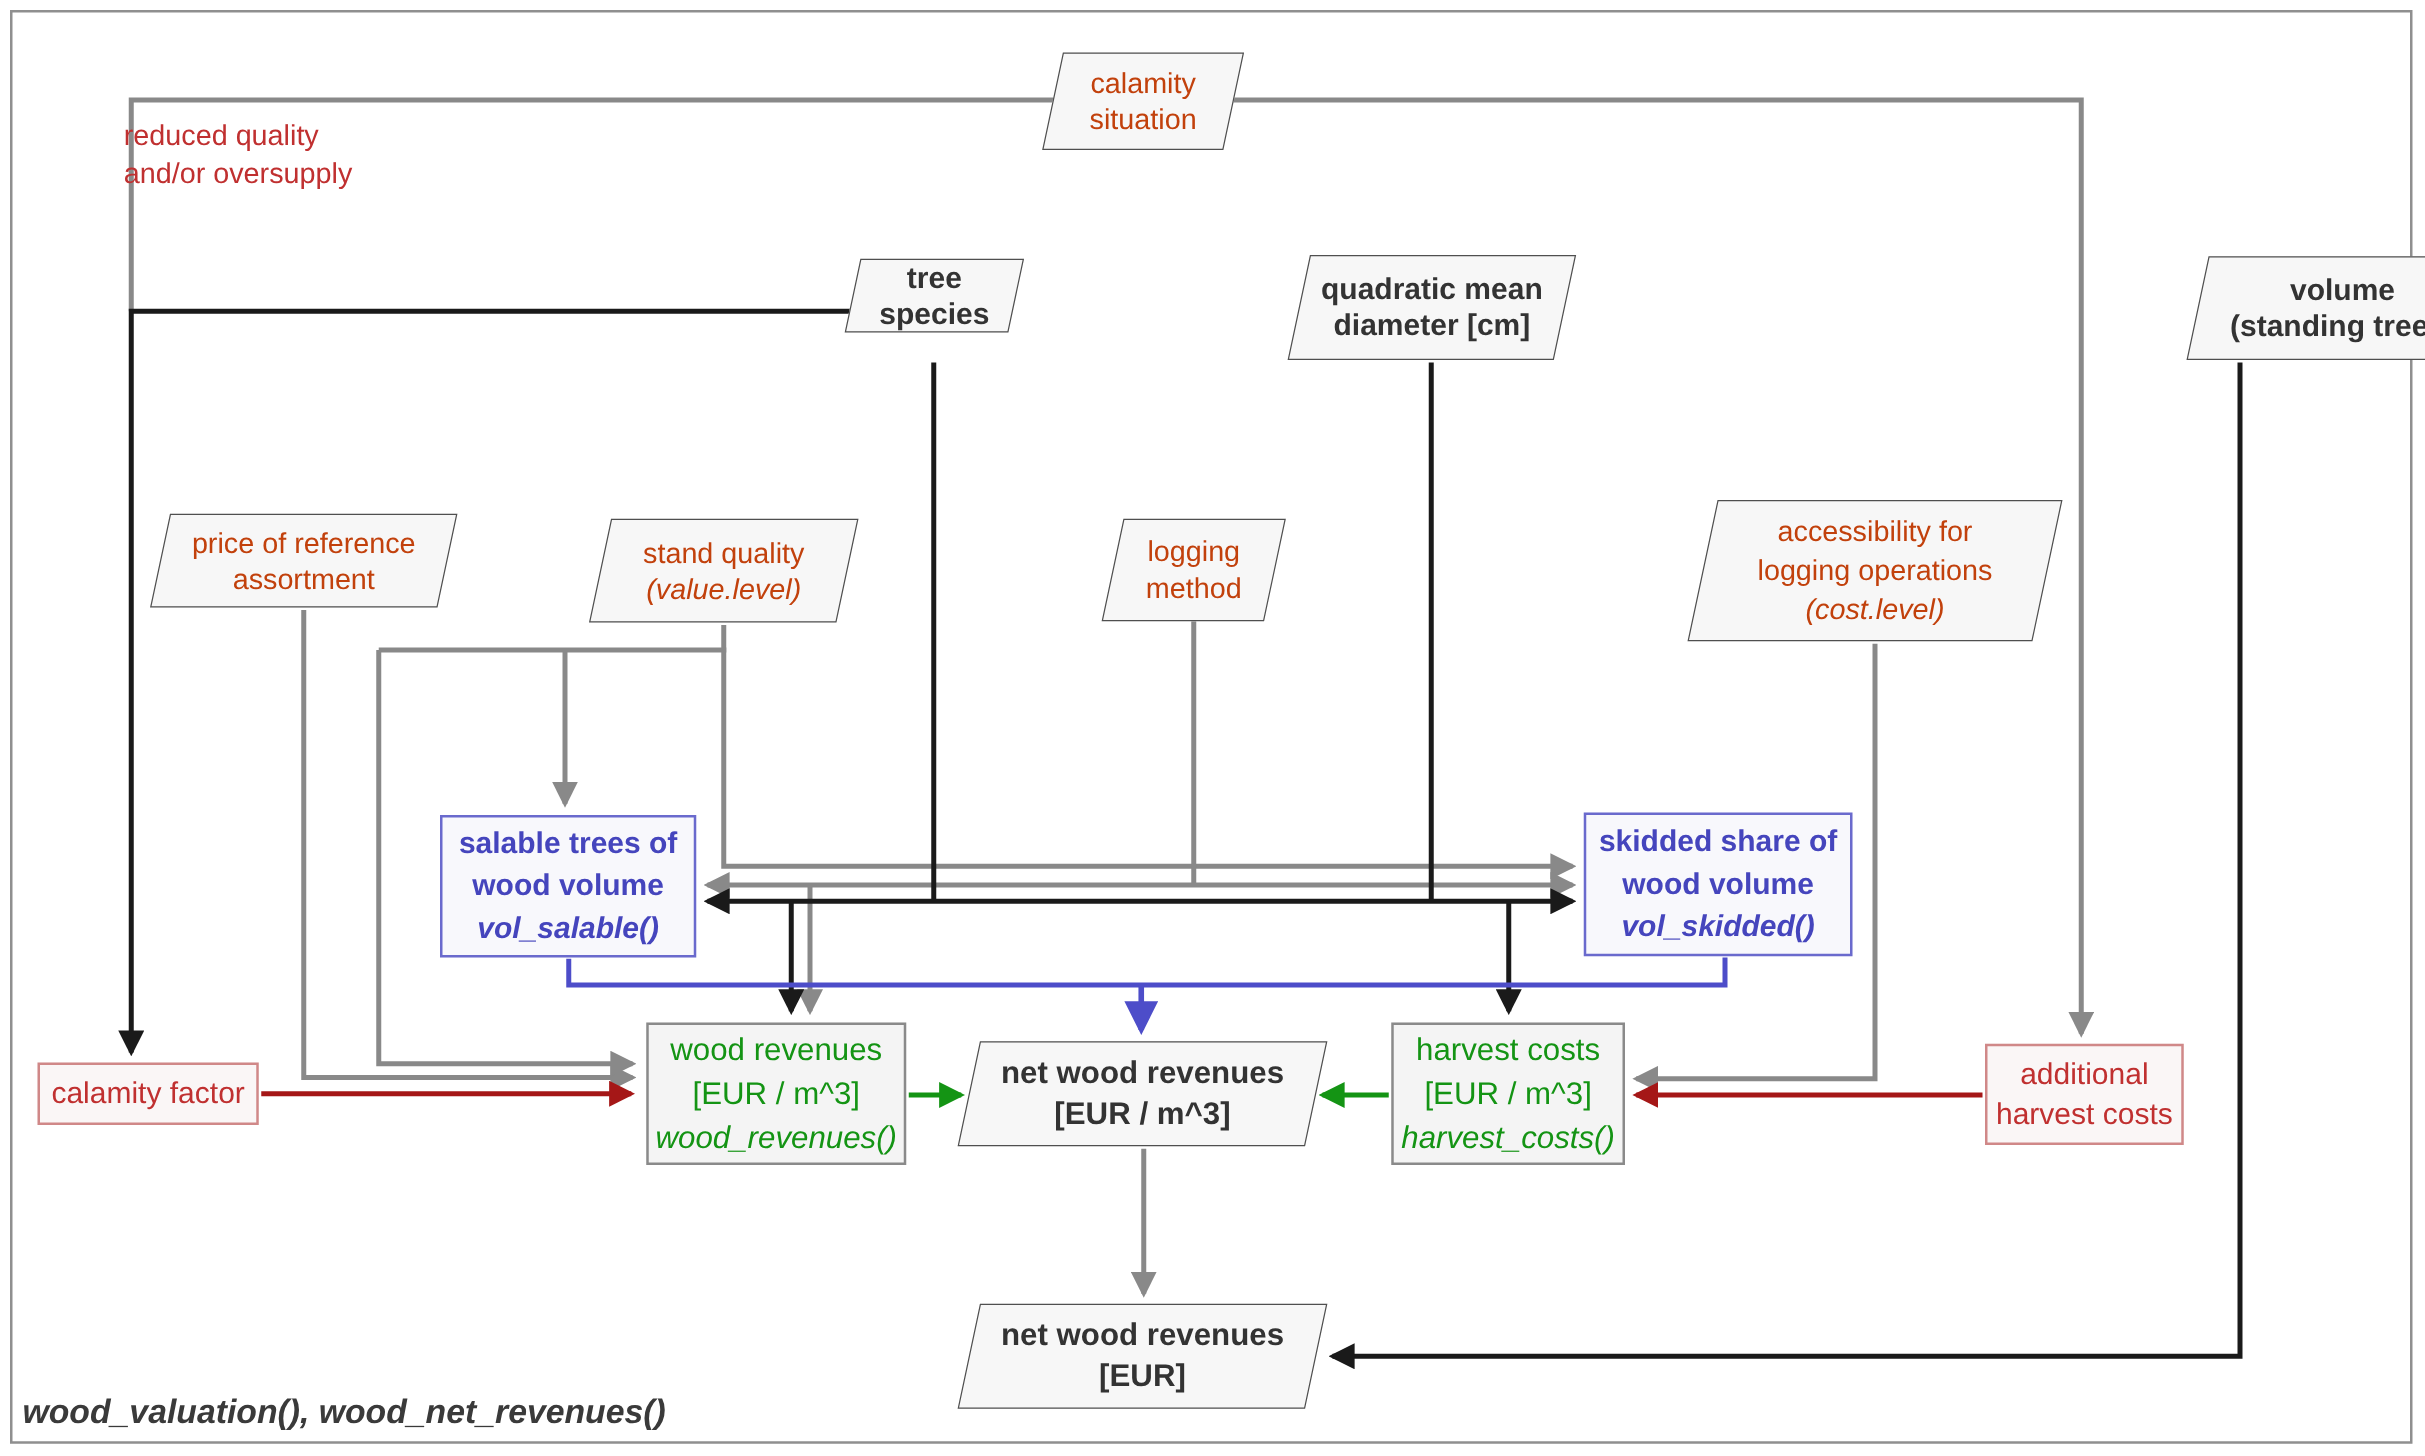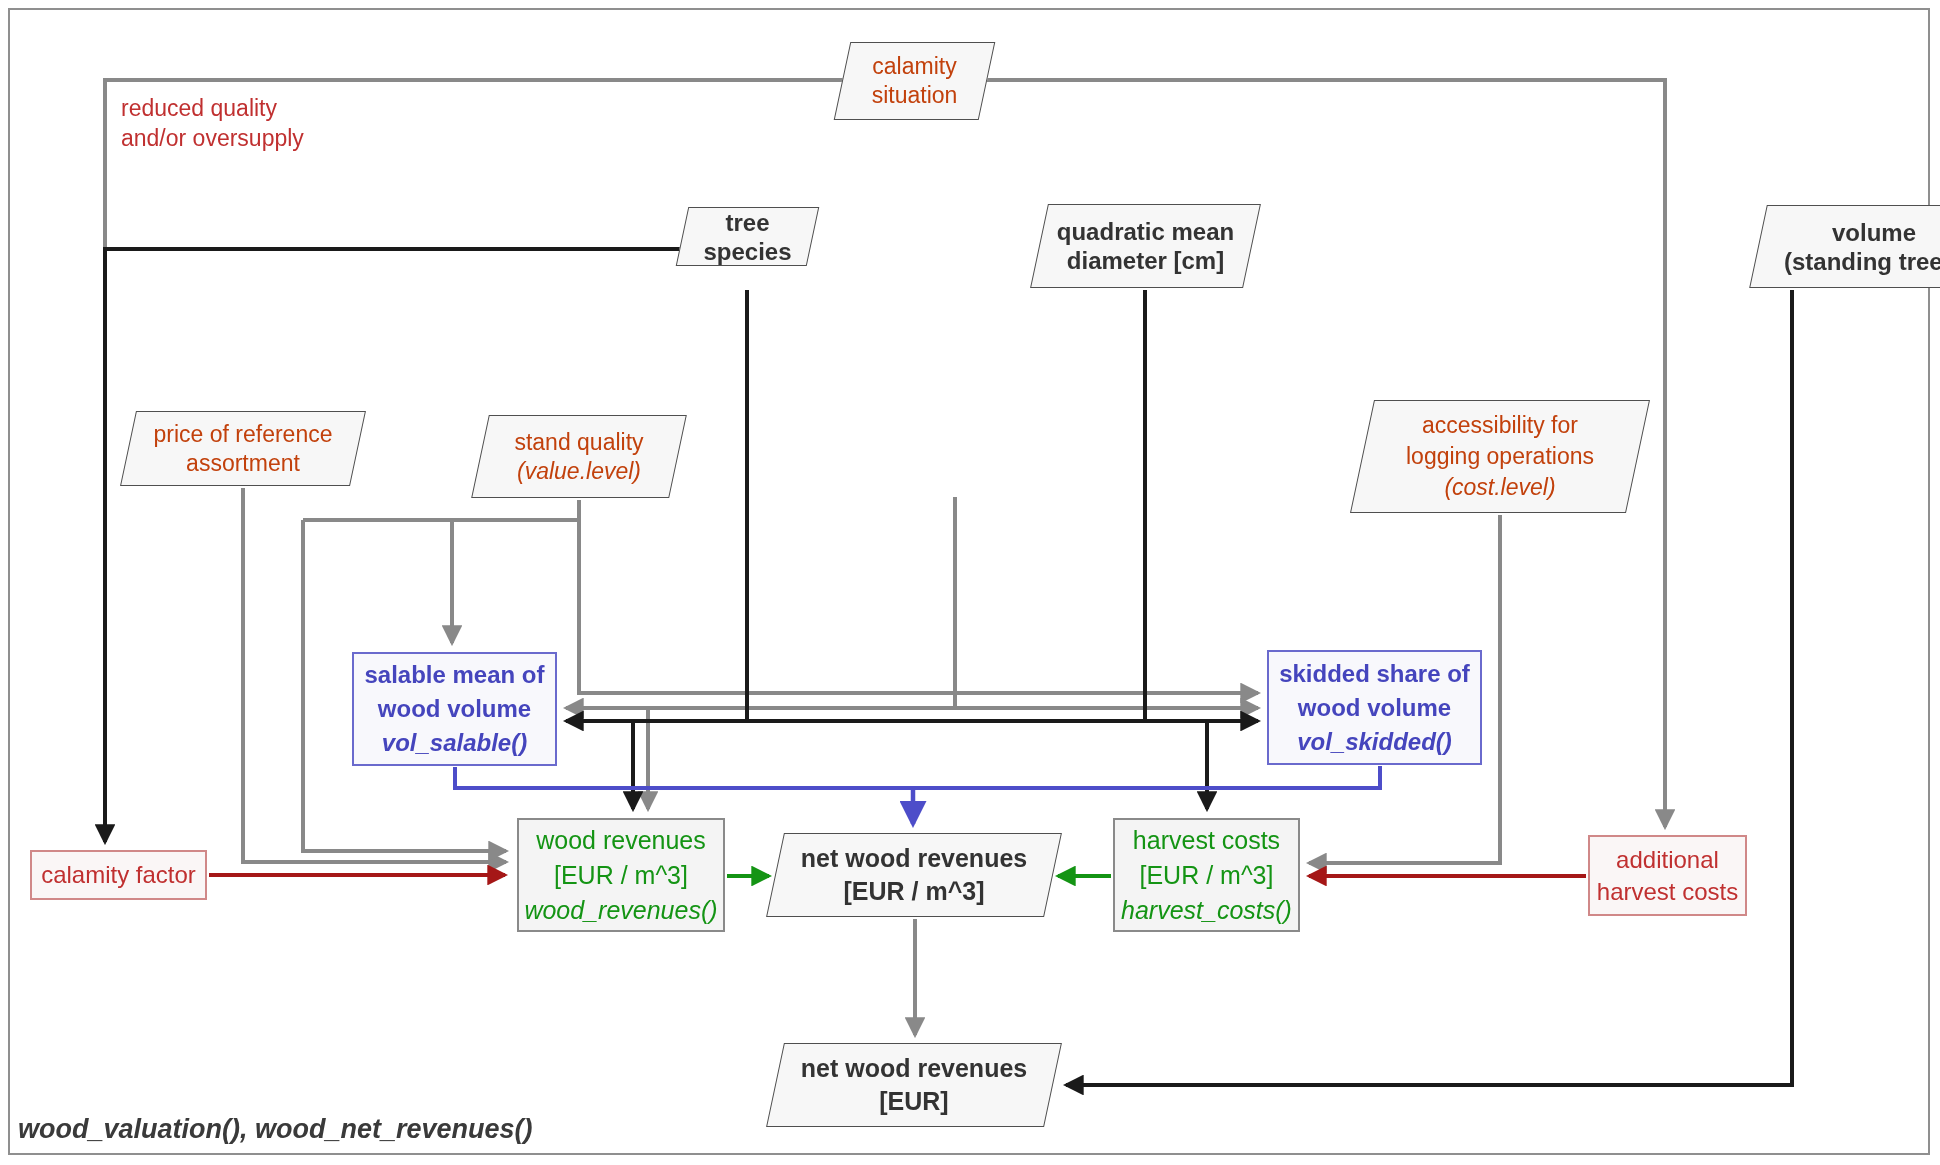--- a/index.html
+++ b/index.html
@@ -22,21 +22,21 @@
   .f-reg{font-size:23px;color:#c2410c;line-height:29px;}
   .f-bold{font-size:24px;font-weight:700;color:#333333;line-height:29px;}
   .f-bold-lg{font-size:25px;font-weight:700;color:#333333;line-height:33px;}
   .f-blue{font-size:24px;font-weight:700;color:#4545bd;line-height:34px;}
   .f-green{font-size:25px;font-weight:400;color:#149414;line-height:35px;}
   .f-red{font-size:24px;color:#c03030;line-height:32px;}
   .acc{line-height:31px;}
   .italic{font-style:italic;}
 
   .floating-label{position:absolute;z-index:2;}
-  #reduced-quality{left:121px;top:93px;font-size:23px;line-height:30px;color:#c03030;text-align:left;}
+  #reduced-quality{left:99px;top:93px;font-size:23px;line-height:30px;color:#c03030;text-align:left;}
   #caption{left:18px;top:1114px;font-size:27px;font-weight:700;font-style:italic;color:#3a3a3a;}
 </style>
 </head>
 <body>
 
 <div id="canvas">
   <div id="frame"></div>
 
   <svg id="edges" viewBox="0 0 1940 1165">
     <defs>
@@ -138,34 +138,41 @@
   </div>
 
   <div class="node para" style="left:480px;top:415px;width:198px;height:83px;">
     <div class="bg"></div>
     <div class="txt f-reg">
       <span>stand quality</span>
       <span class="italic">(value.level)</span>
     </div>
   </div>
 
+  <div class="node para" style="left:890px;top:415px;width:130px;height:82px;">
+    <div class="bg"></div>
+    <div class="txt f-reg">
+      <span>logging</span>
+      <span>method</span>
+    </div>
+  </div>
 
   <div class="node para" style="left:1362px;top:400px;width:276px;height:113px;">
     <div class="bg"></div>
     <div class="txt f-reg acc">
       <span>accessibility for</span>
       <span>logging operations</span>
       <span class="italic">(cost.level)</span>
     </div>
   </div>
 
   <div class="node rect blue-box" style="left:352px;top:652px;width:205px;height:114px;">
     <div class="bg"></div>
     <div class="txt f-blue">
-      <span>salable mean of</span>
+      <span>salable trees of</span>
       <span>wood volume</span>
       <span class="italic">vol_salable()</span>
     </div>
   </div>
 
   <div class="node rect blue-box" style="left:1267px;top:650px;width:215px;height:115px;">
     <div class="bg"></div>
     <div class="txt f-blue">
       <span>skidded share of</span>
       <span>wood volume</span>

